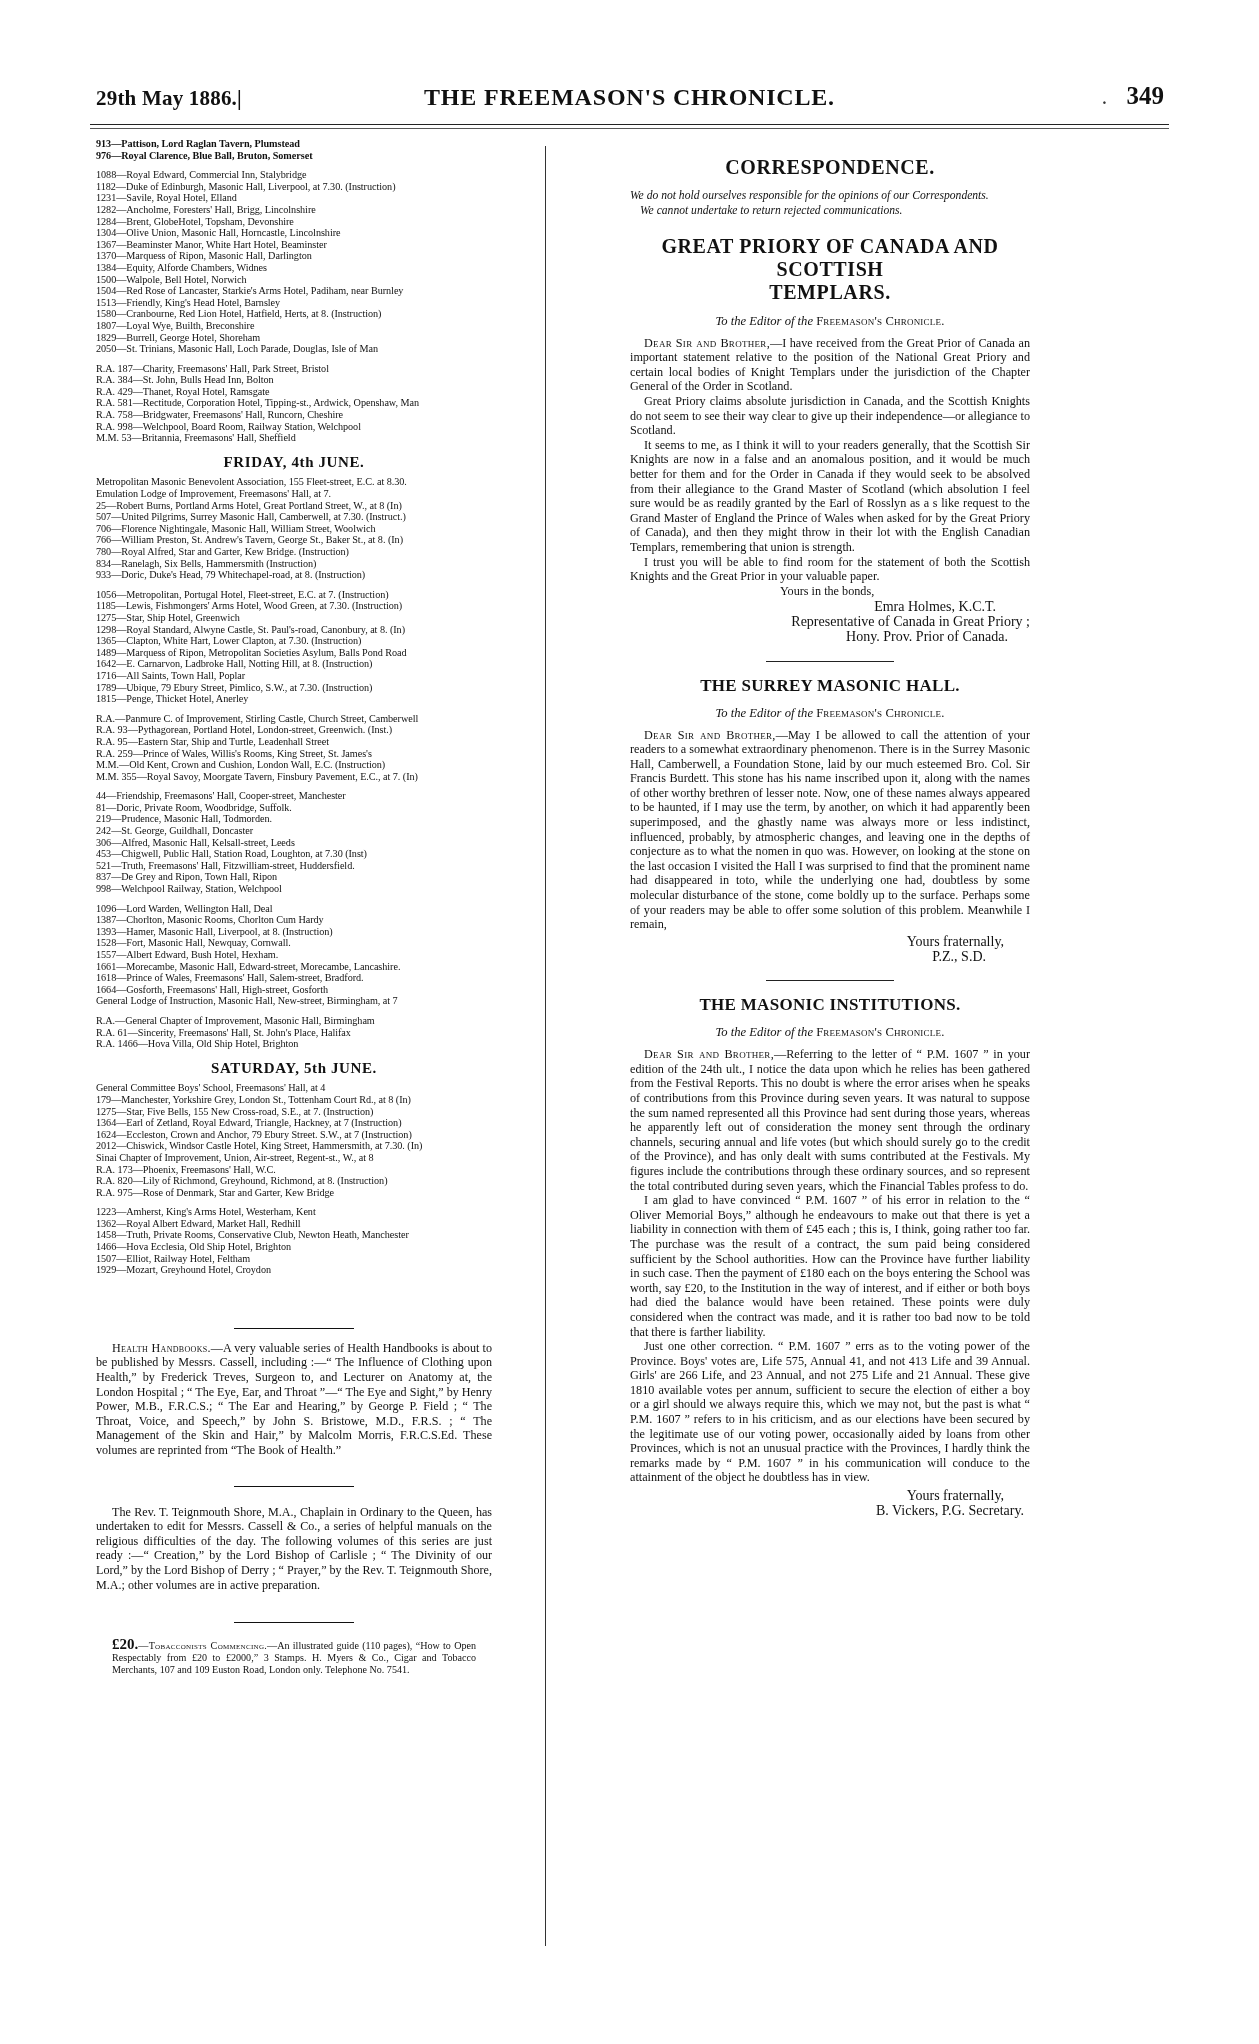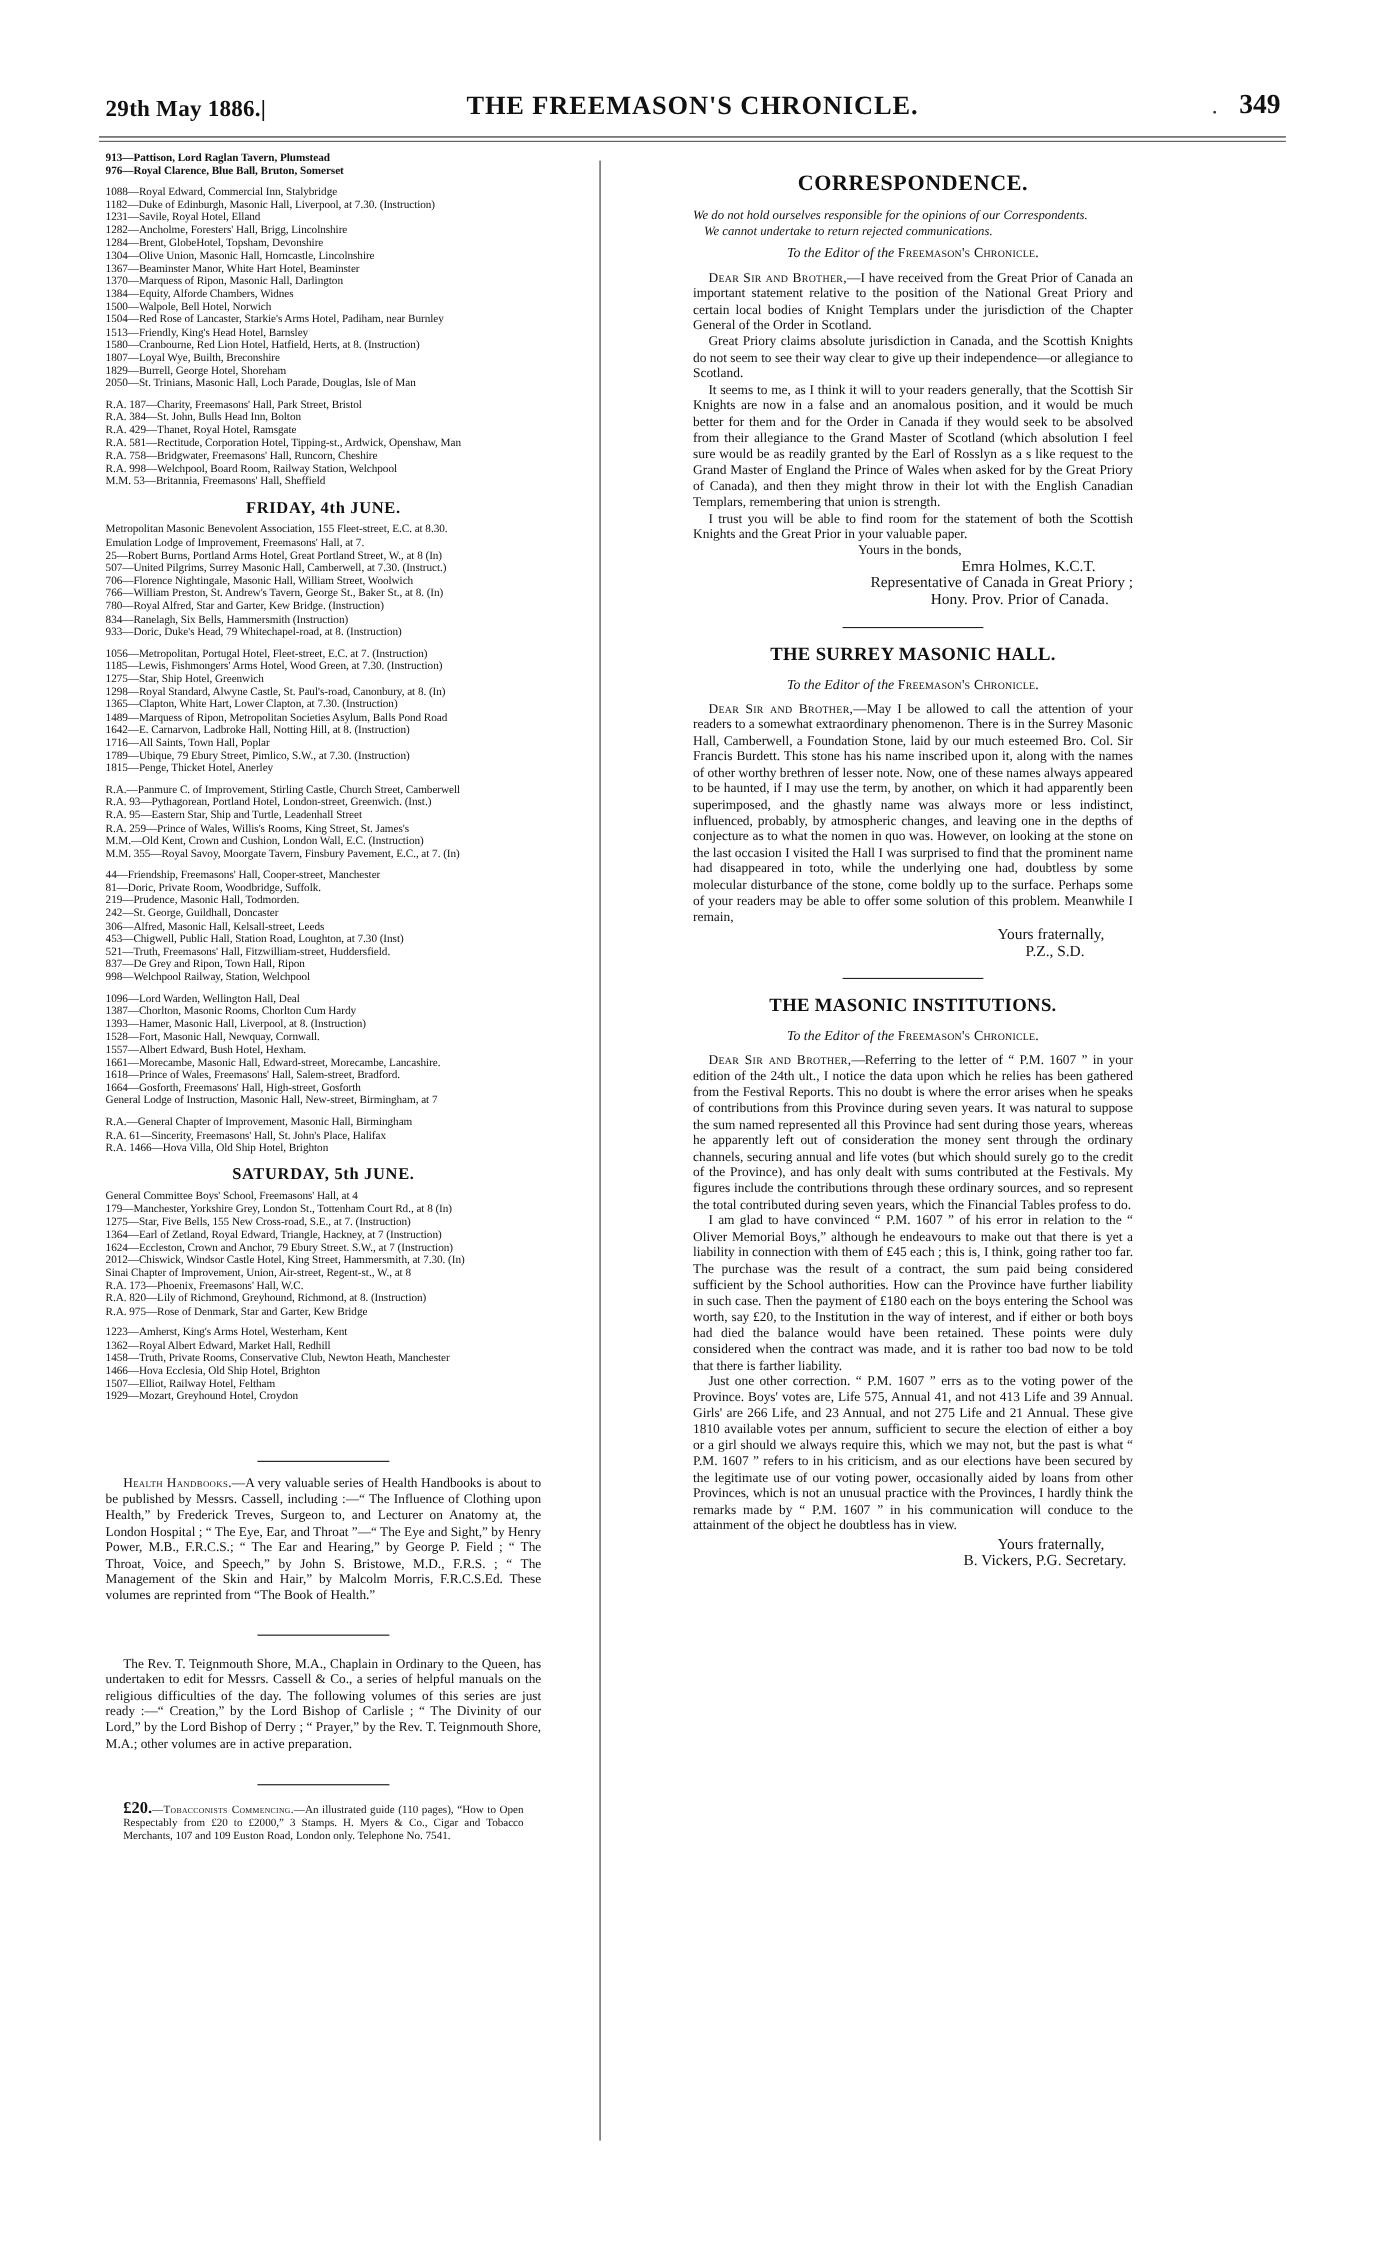--- a/index.html
+++ b/index.html
@@ -319,20 +319,24 @@
 
   </div>
 
   <div class="col col-right">
 
     <div class="sec-title" style="margin-top:18px">CORRESPONDENCE.</div>
 
     <p class="italic-note">We do not hold ourselves responsible for the opinions of our Correspondents.</p>
     <p class="italic-note ind">We cannot undertake to return rejected communications.</p>
 
+    <div class="sec-title two-line" style="margin-top:16px">
+      <span>GREAT PRIORY OF CANADA AND SCOTTISH</span><br>
+      <span>TEMPLARS.</span>
+    </div>
     <div class="editor-line"><span>To the Editor of the </span><span class="sc">Freemason's Chronicle.</span></div>
 
     <p class="body"><span class="sc">Dear Sir and Brother,</span><span>—I have received from the Great Prior of Canada an important statement relative to the position of the National Great Priory and certain local bodies of Knight Templars under the jurisdiction of the Chapter General of the Order in Scotland.</span></p>
     <p class="body">Great Priory claims absolute jurisdiction in Canada, and the Scottish Knights do not seem to see their way clear to give up their independence—or allegiance to Scotland.</p>
     <p class="body">It seems to me, as I think it will to your readers generally, that the Scottish Sir Knights are now in a false and an anomalous position, and it would be much better for them and for the Order in Canada if they would seek to be absolved from their allegiance to the Grand Master of Scotland (which absolution I feel sure would be as readily granted by the Earl of Rosslyn as a s like request to the Grand Master of England the Prince of Wales when asked for by the Great Priory of Canada), and then they might throw in their lot with the English Canadian Templars, remembering that union is strength.</p>
     <p class="body">I trust you will be able to find room for the statement of both the Scottish Knights and the Great Prior in your valuable paper.</p>
 
     <div class="indent-sig">Yours in the bonds,</div>
     <div class="sign-center-right sign-r" style="padding-right:34px">Emra Holmes, K.C.T.</div>
     <div class="sign-center-right sign-r">Representative of Canada in Great Priory ;</div>

